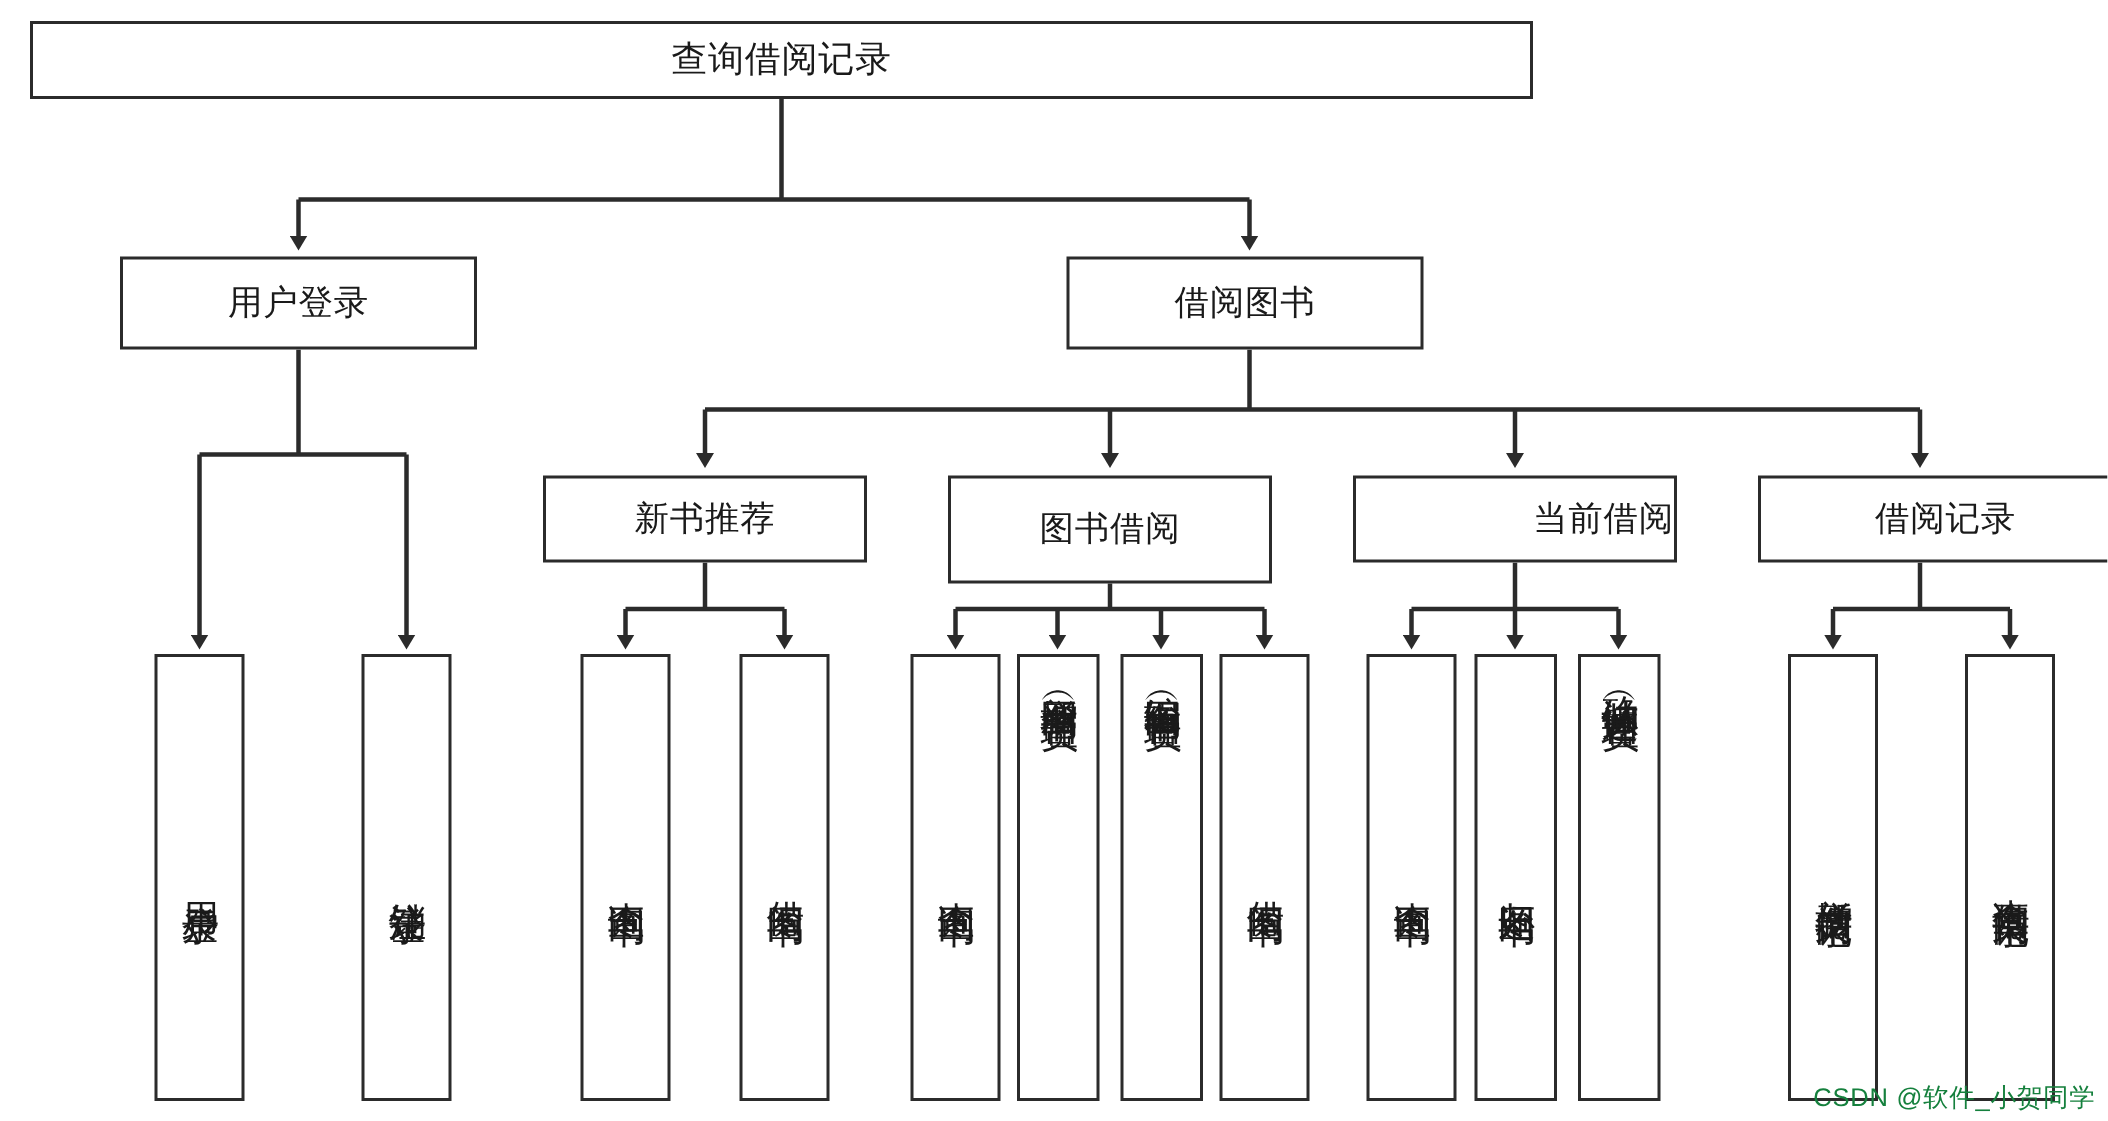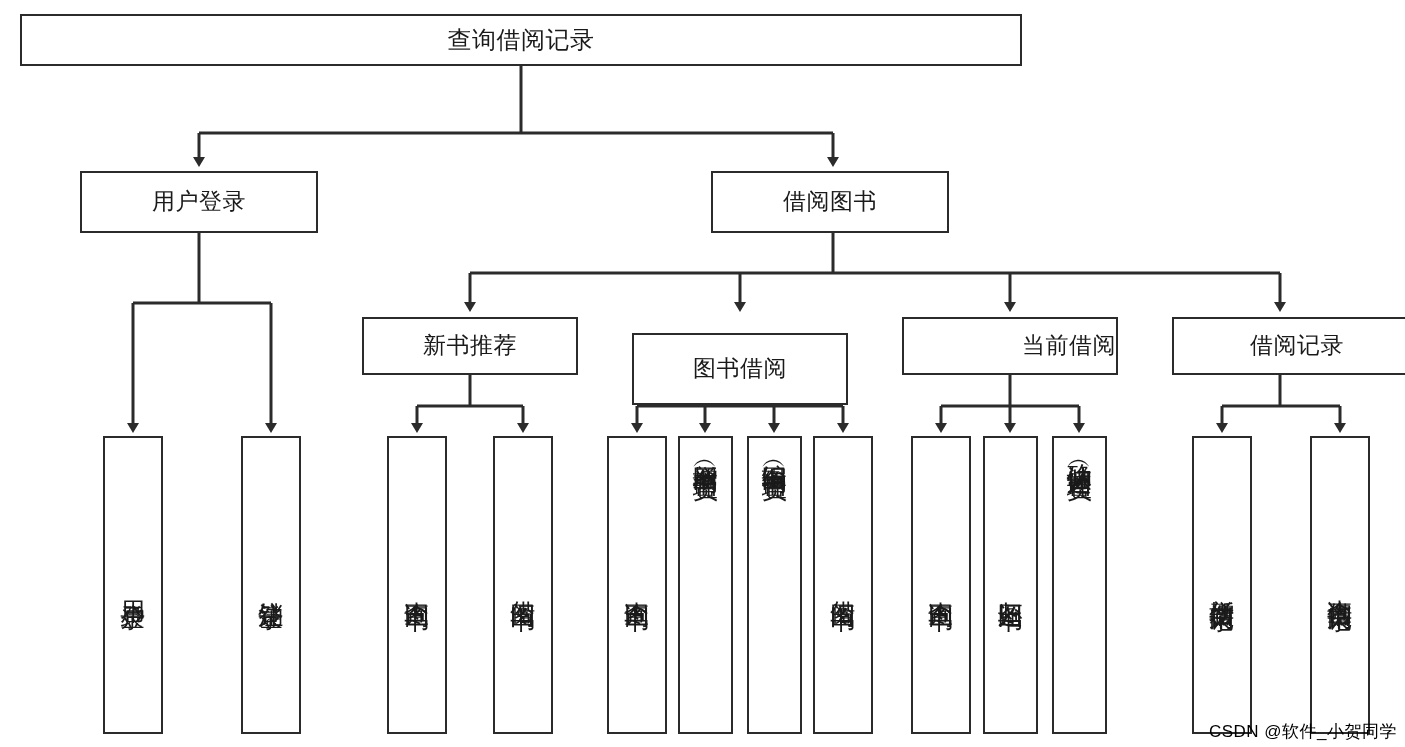--- a/index.html
+++ b/index.html
@@ -63,21 +63,21 @@
   }
   .node.v.mid {
     align-items: center;
     padding-top: 0;
   }
   .watermark {
     position: absolute;
     right: 8px;
     bottom: 4px;
     font-size: 17px;
-    color: #000000;
+    color: #15803d;
     z-index: 3;
     white-space: nowrap;
     letter-spacing: 0.5px;
   }
 </style>
 </head>
 <body>
 
 <div id="canvas">
 
@@ -138,21 +138,21 @@
   <div class="node h" style="left:80px; top:171px; width:238px; height:62px;">
     <span class="lbl">用户登录</span>
   </div>
   <div class="node h" style="left:711px; top:171px; width:238px; height:62px;">
     <span class="lbl">借阅图书</span>
   </div>
 
   <div class="node h" style="left:362px; top:317px; width:216px; height:58px;">
     <span class="lbl">新书推荐</span>
   </div>
-  <div class="node h" style="left:632px; top:317px; width:216px; height:72px;margin-top:16px;">
+  <div class="node h" style="left:632px; top:317px; width:216px; height:72px;">
     <span class="lbl">图书借阅</span>
   </div>
   <div class="node h" style="left:902px; top:317px; width:216px; height:58px;justify-content:flex-end;">
     <span class="lbl">当前借阅</span>
   </div>
   <div class="node h" style="left:1172px; top:317px; width:250px; height:58px;">
     <span class="lbl">借阅记录</span>
   </div>
 
   <div class="node v mid" style="left:103px; top:436px; width:60px; height:298px;">

